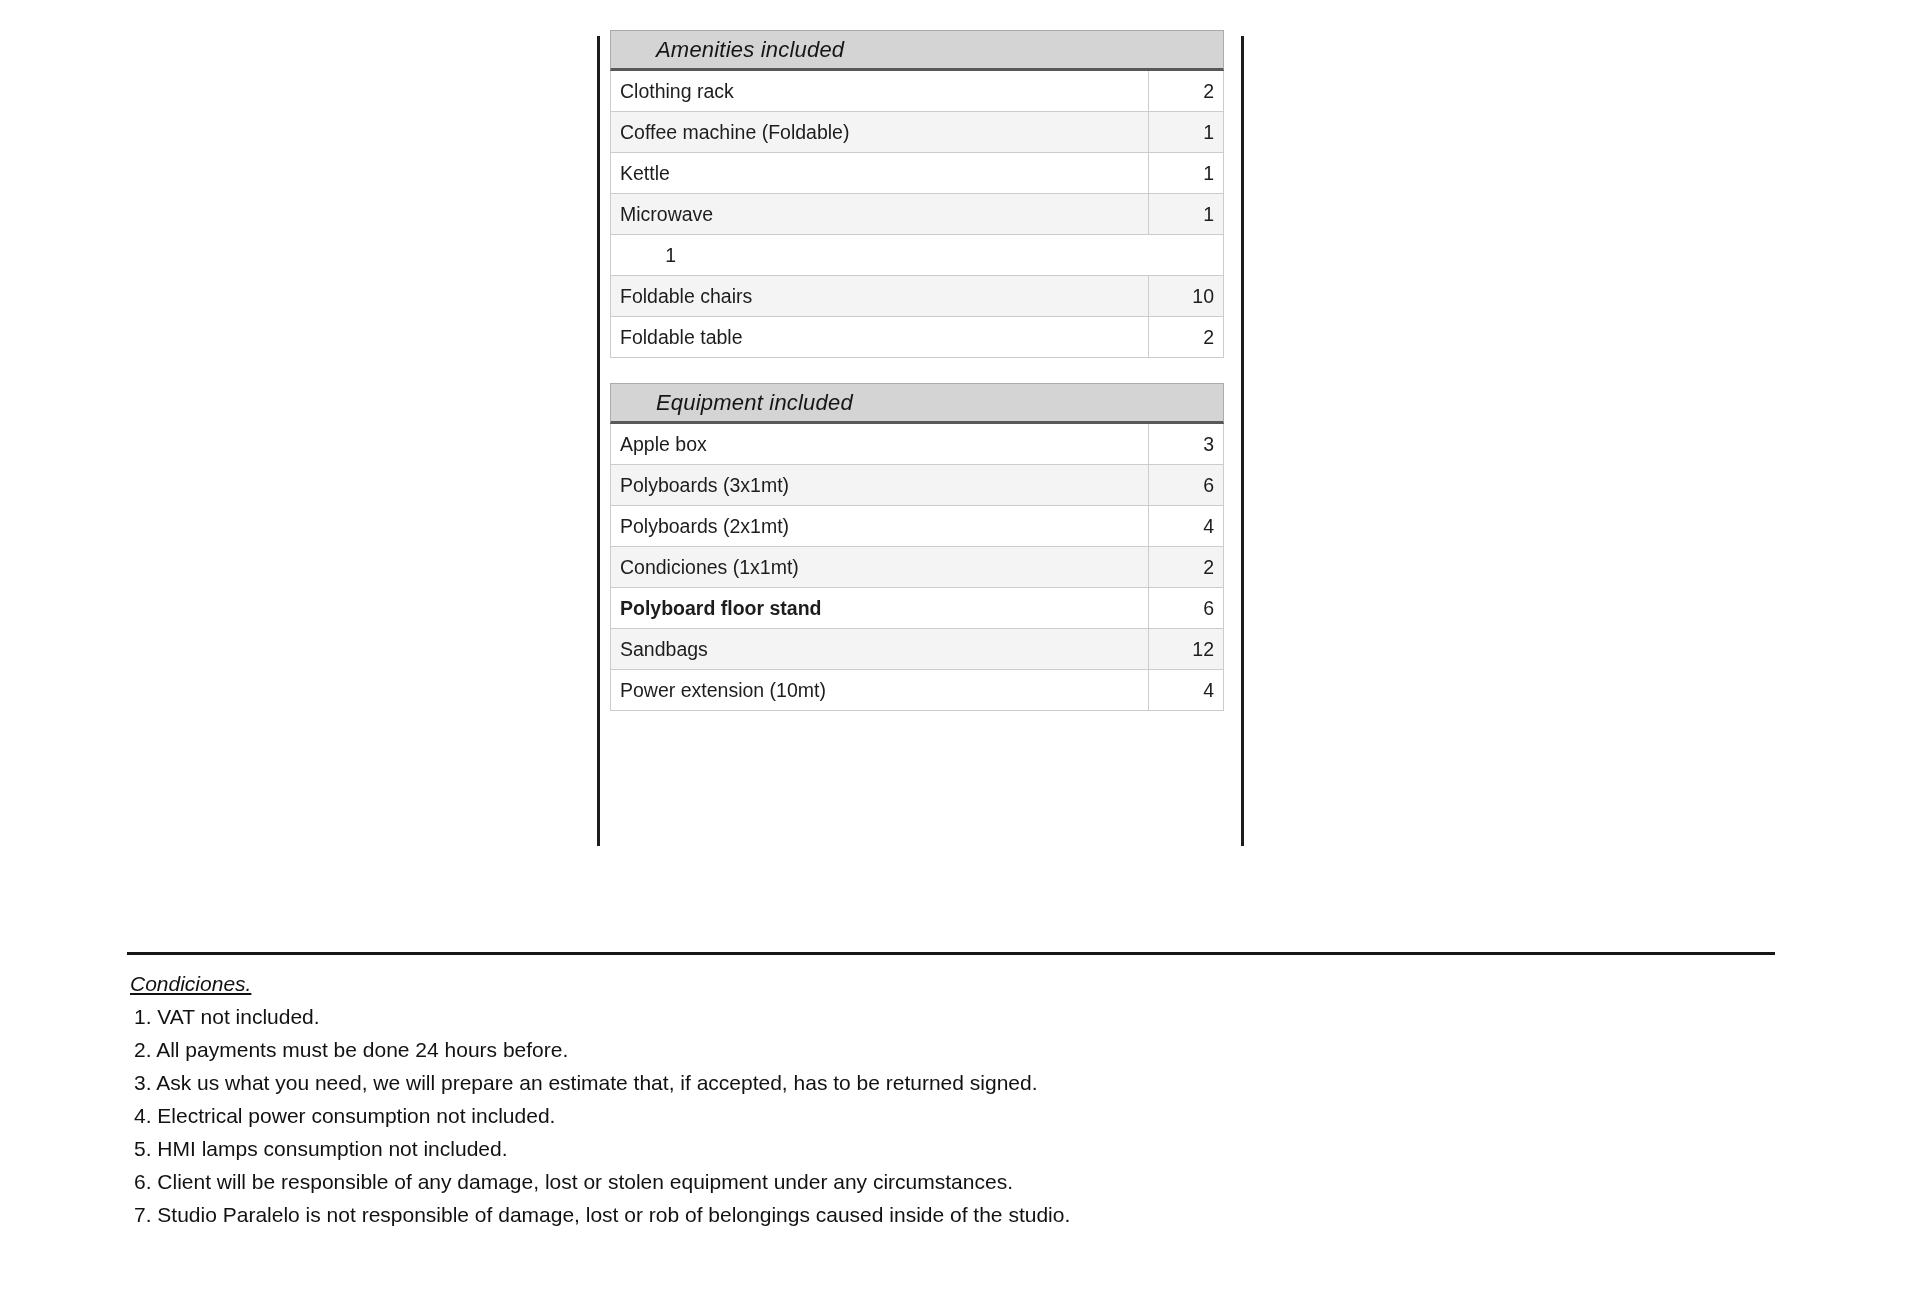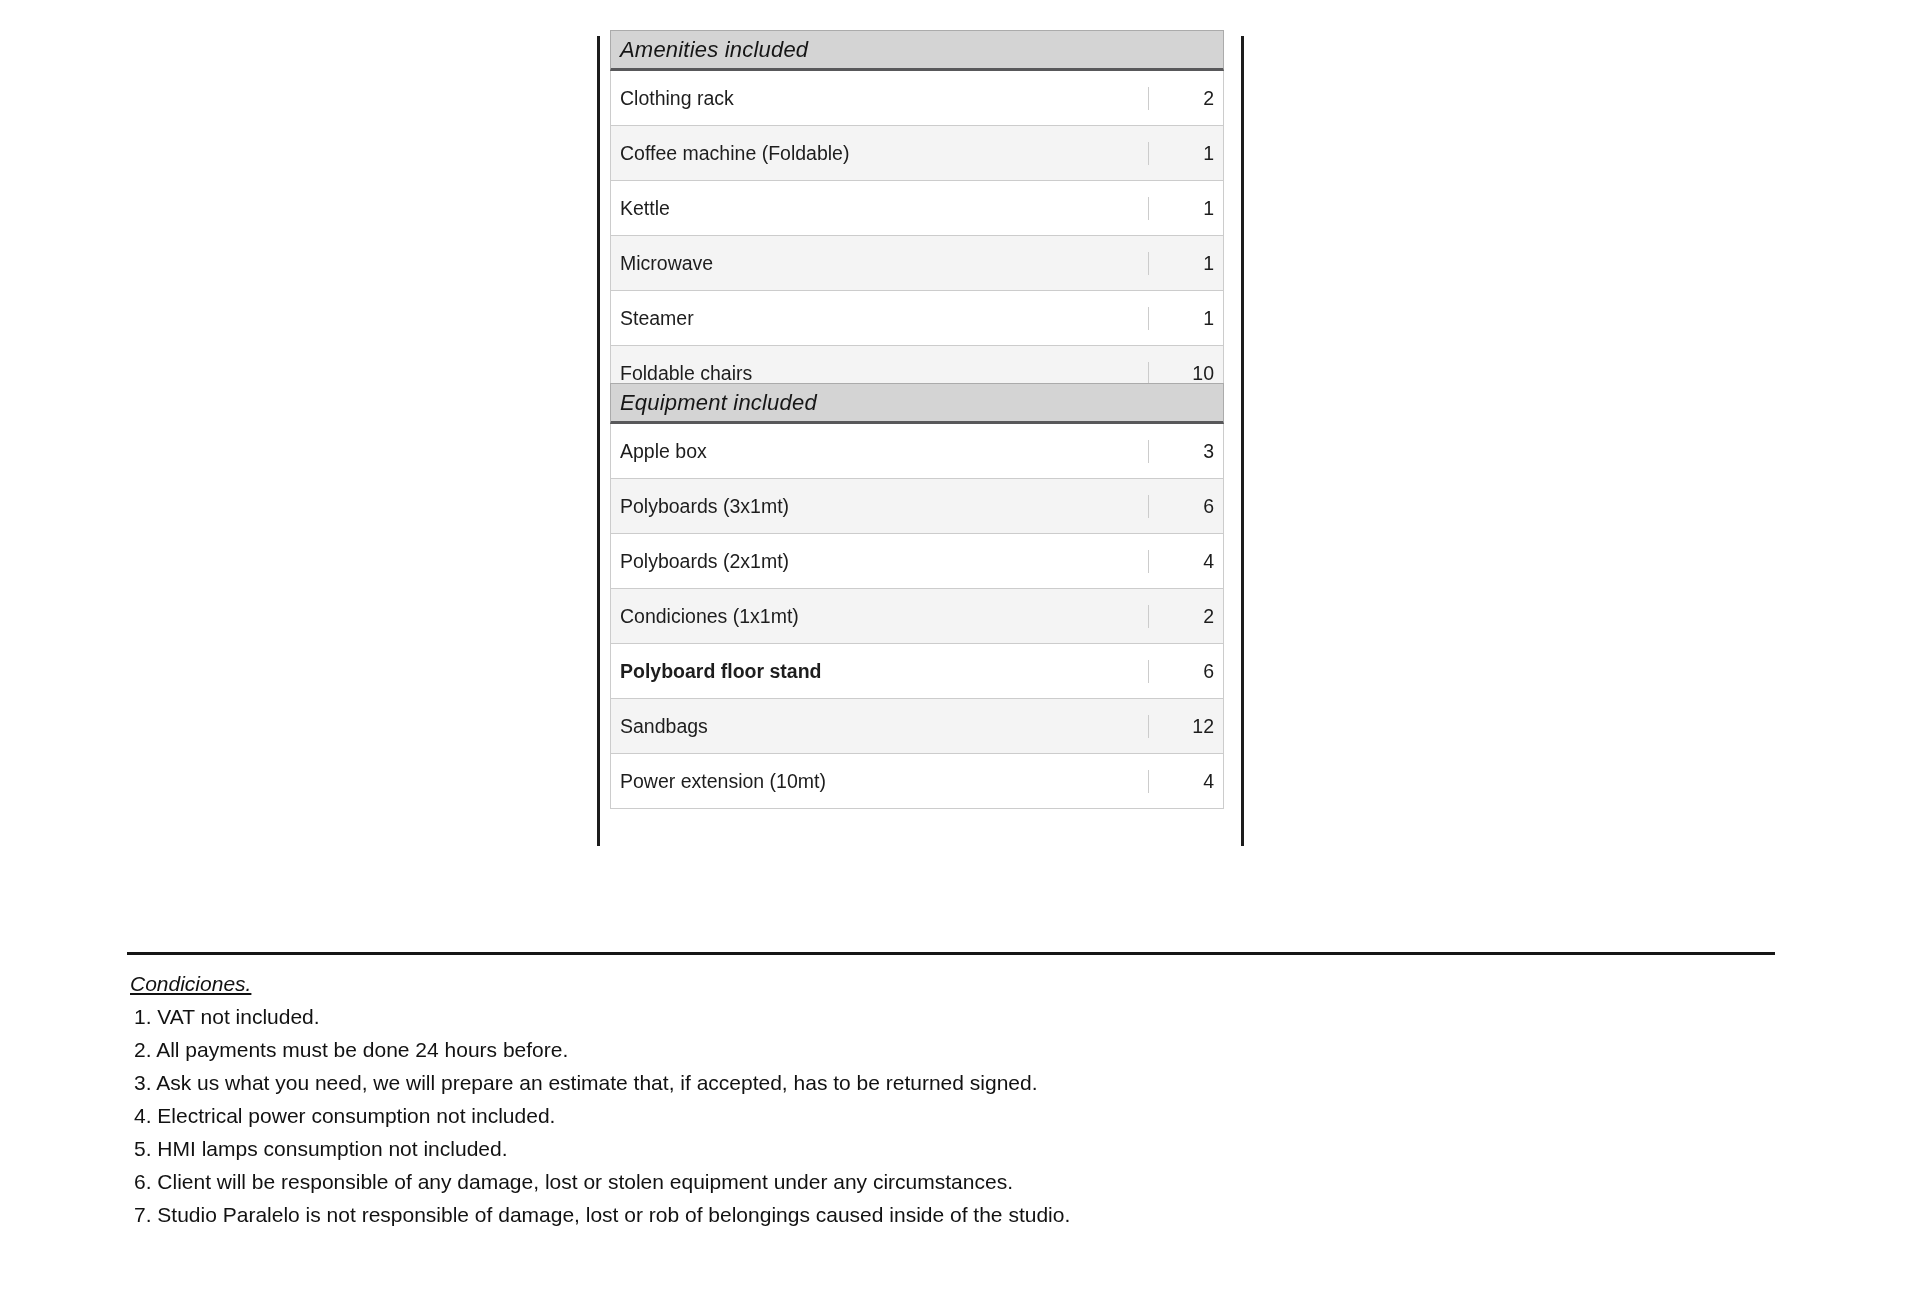--- a/index.html
+++ b/index.html
@@ -44,30 +44,30 @@
     border-bottom: 3px solid #58585a;
     display: flex;
     align-items: center;
     padding-left: 9px;
   }
   .thead .title {
     font-size: 22px;
     font-style: italic;
     color: #161616;
     letter-spacing: 0.2px;
+    margin-left: 36px;
   }
   .trow {
     box-sizing: border-box;
-    height: 55px;
+    height: 41px;
     display: flex;
     background: #ffffff;
     border-left: 1px solid #cccccc;
     border-right: 1px solid #cccccc;
     border-bottom: 1px solid #cccccc;
-    align-items: center;
   }
   .tbody .trow:nth-child(even) { background: #f4f4f4; }
   .cell {
     display: flex;
     align-items: center;
     font-size: 19.5px;
     color: #1d1d1d;
   }
   .cell.item {
     flex: 1;
@@ -137,21 +137,20 @@
       </div>
       <div class="trow">
         <div class="cell item">Kettle</div>
         <div class="cell qty">1</div>
       </div>
       <div class="trow">
         <div class="cell item">Microwave</div>
         <div class="cell qty">1</div>
       </div>
       <div class="trow">
-        <div class="cell item">Steamer</div>
         <div class="cell qty">1</div>
       </div>
       <div class="trow">
         <div class="cell item">Foldable chairs</div>
         <div class="cell qty">10</div>
       </div>
       <div class="trow">
         <div class="cell item">Foldable table</div>
         <div class="cell qty">2</div>
       </div>

